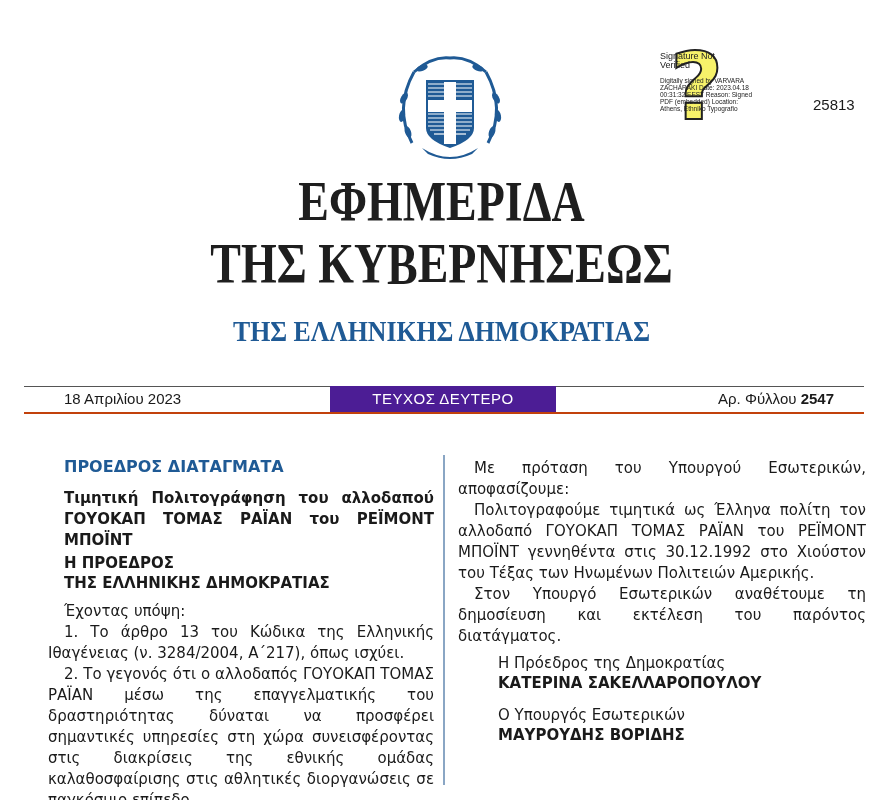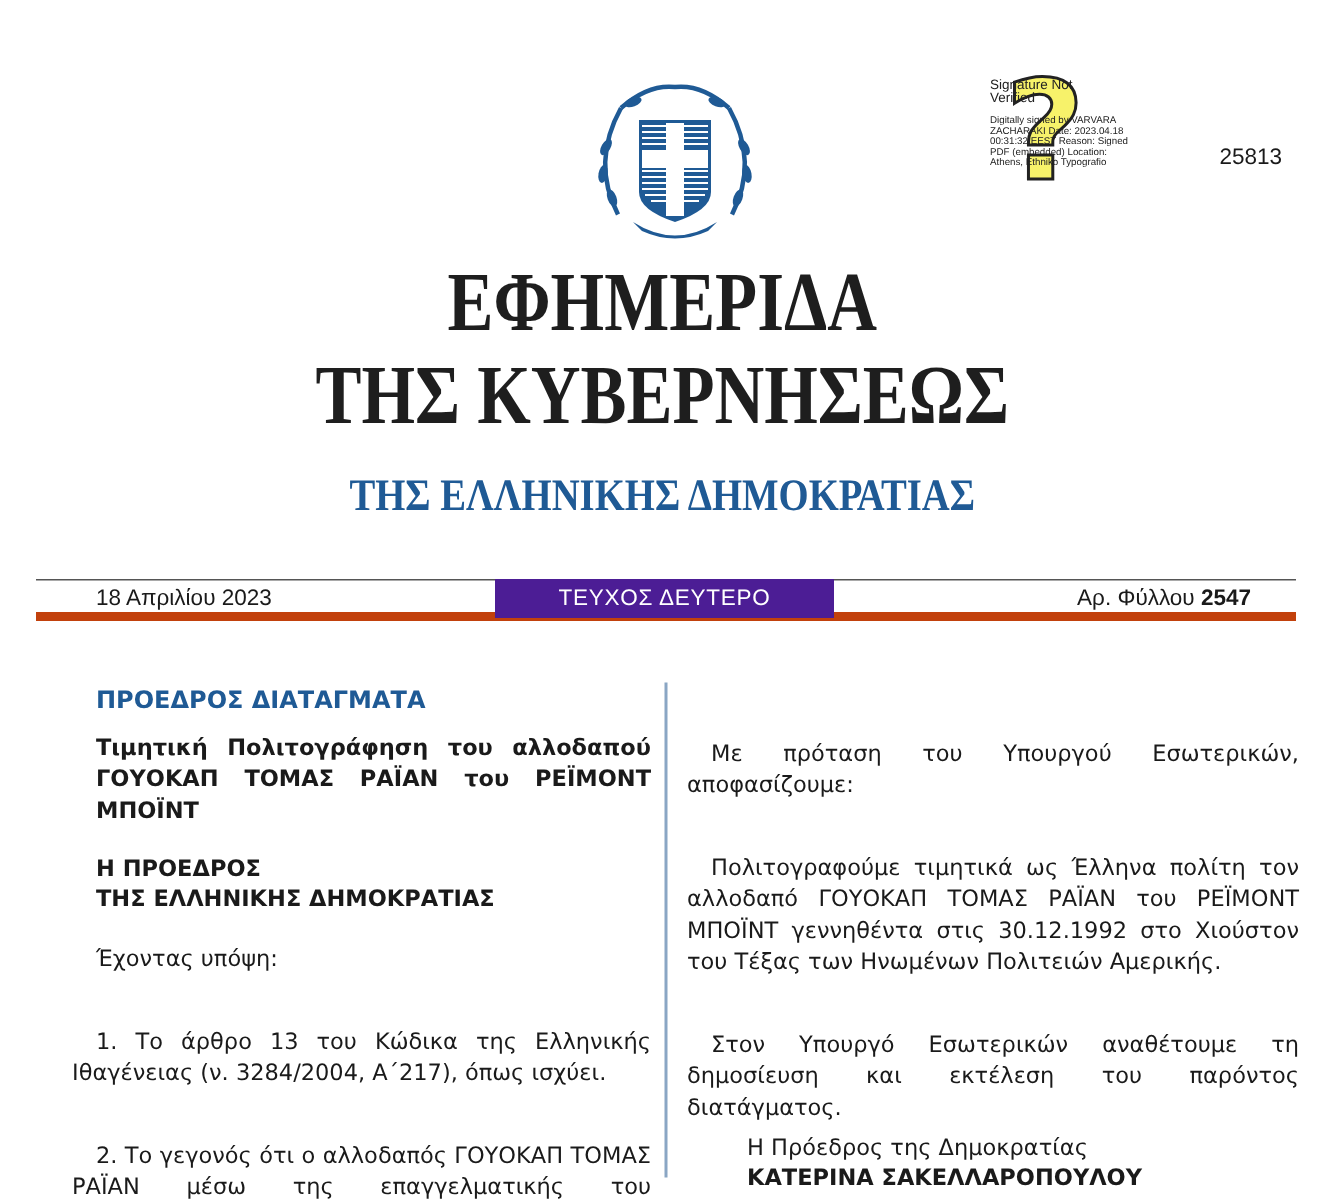--- a/index.html
+++ b/index.html
@@ -7,36 +7,36 @@
   .emblem{position:absolute;left:392px;top:48px;width:116px;height:118px;}
   .sig{position:absolute;left:660px;top:50px;width:110px;height:90px;font-family:"Liberation Sans",sans-serif;color:#222;}
   .sig .q{position:absolute;left:10px;top:-8px;font-size:92px;font-weight:bold;color:#f7f26a;-webkit-text-stroke:2px #222;font-family:"DejaVu Sans",sans-serif;line-height:1;}
   .sig .t1{position:absolute;left:0;top:2px;font-size:9px;line-height:9px;width:70px;}
   .sig .t2{position:absolute;left:0;top:27px;font-size:6.5px;line-height:7px;width:100px;}
   .pagenum{position:absolute;left:813px;top:96px;font-size:15px;font-family:"Liberation Sans",sans-serif;}
   .title1,.title2{position:absolute;left:0;width:883px;text-align:center;font-family:"Liberation Serif","DejaVu Serif",serif;font-weight:bold;color:#1e1e1e;transform:scaleX(0.82);}
   .title1{top:172px;font-size:56px;line-height:60px;}
   .title2{top:234px;font-size:56px;line-height:60px;}
   .subtitle{position:absolute;left:0;width:883px;top:314px;text-align:center;font-family:"Liberation Serif","DejaVu Serif",serif;font-weight:bold;font-size:30px;color:#1f5a95;transform:scaleX(0.86);}
-  .bar{position:absolute;left:24px;top:386px;width:840px;height:28px;border-top:1px solid #555;border-bottom:6px solid #c2410c;box-sizing:border-box;}
+  .bar{position:absolute;left:24px;top:386px;width:840px;height:28px;border-top:1px solid #555;border-bottom:2px solid #c2410c;box-sizing:border-box;}
   .bar .date{position:absolute;left:40px;top:3px;font-size:15px;font-family:"Liberation Sans",sans-serif;}
   .bar .issue{position:absolute;left:306px;top:-1px;width:226px;height:26px;background:#4c1d95;color:#fff;text-align:center;font-size:15px;line-height:26px;font-family:"Liberation Sans",sans-serif;letter-spacing:0.5px;}
   .bar .sheet{position:absolute;right:30px;top:3px;font-size:15px;font-family:"Liberation Sans",sans-serif;}
   .bar .sheet b{font-weight:bold;}
   .divider{position:absolute;left:443px;top:455px;width:2px;height:330px;background:#8aa6c4;}
   .col{position:absolute;font-size:15px;line-height:21px;}
   .left{left:48px;top:456px;width:386px;}
   .right{left:458px;top:458px;width:408px;}
   .sec{color:#1f5a95;font-weight:bold;font-size:16px;margin:0 0 0 16px;line-height:22px;}
   .head{font-weight:bold;margin:10px 0 0 16px;text-align:justify;text-align-last:justify;}
   .head .l2{text-align-last:left;}
-  .pres{font-weight:bold;margin:18px 0 0 16px;line-height:20px;}
+  .pres{font-weight:bold;margin:2px 0 0 16px;line-height:20px;}
   .p{margin:0;text-align:justify;}
-  .ind{text-indent:16px;margin-top:34px;}
-  .gap{margin-top:20px;}
+  .ind{text-indent:16px;}
+  .gap{margin-top:8px;}
   .sign{margin-left:40px;line-height:20px;}
   .sign .nm{font-weight:bold;}
   .sign .row{margin-top:6px;}
 </style>
 </head>
 <body>
 
 <div class="emblem">
   <svg width="116" height="118" viewBox="0 0 116 118">
     <g fill="none" stroke="#1f5a95" stroke-width="3">

